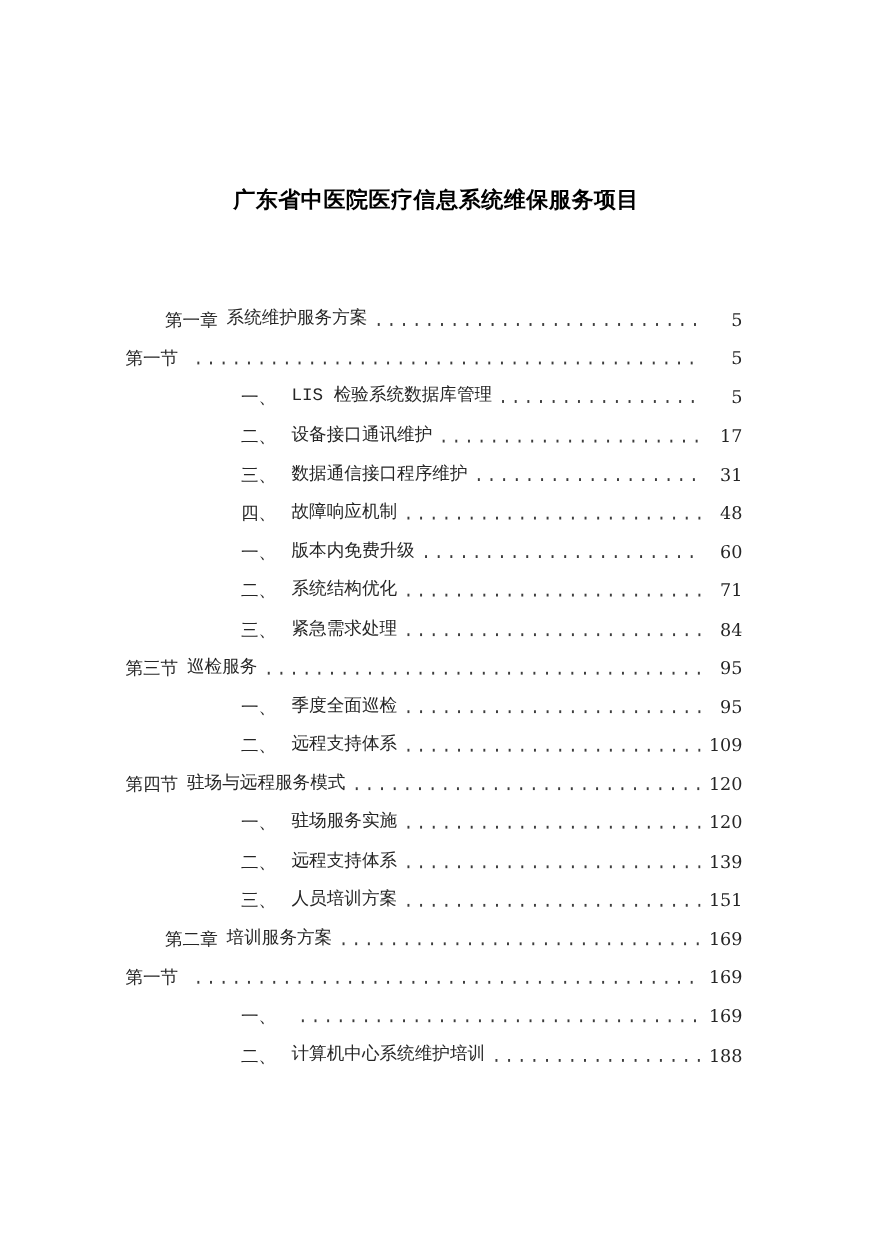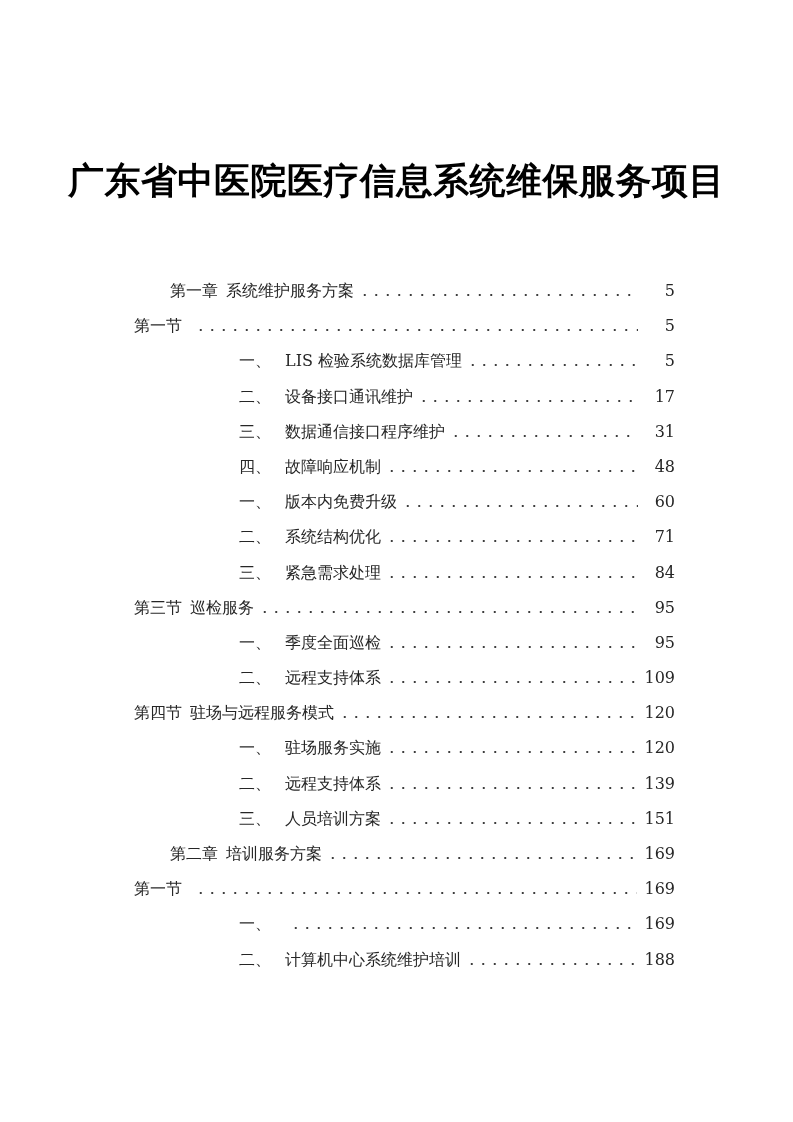--- a/index.html
+++ b/index.html
@@ -14,21 +14,21 @@
     background: #ffffff;
     overflow: hidden;
     font-family: "DejaVu Serif", "Liberation Serif", serif;
     color: #262626;
   }
   .doc-title {
     margin: 0;
     padding-top: 164px;
     line-height: 34px;
     text-align: center;
-    font-size: 36px;
+    font-size: 20px;
     font-weight: bold;
     color: #000000;
     letter-spacing: 0.5px;
     font-family: "DejaVu Sans", "Liberation Sans", sans-serif;
   }
   .toc {
     margin-top: 75px;
   }
   .toc-row {
     display: flex;
@@ -38,25 +38,25 @@
     font-size: 16px;
     padding-right: 118px;
     cursor: pointer;
   }
   .toc-row.l1 { padding-left: 150px; }
   .toc-row.l2 { padding-left: 114px; }
   .toc-row.l3 { padding-left: 219px; }
   .entry-label {
     white-space: pre;
     margin-right: 8px;
-    margin-left: 20px;
   }
   .toc-row.l3 .entry-label { margin-right: 14px; }
   .entry-title {
     white-space: pre;
+    font-family: Liberation Mono, monospace;
   }
   .leader {
     flex: 1;
     margin-left: 5px;
     margin-right: 7px;
     background-image: radial-gradient(circle 1.1px at 5.5px 3px, #3d3d3d 98%, rgba(0,0,0,0) 100%);
     background-size: 11.5px 6px;
     background-repeat: repeat-x;
     background-position: left 19px;
   }

